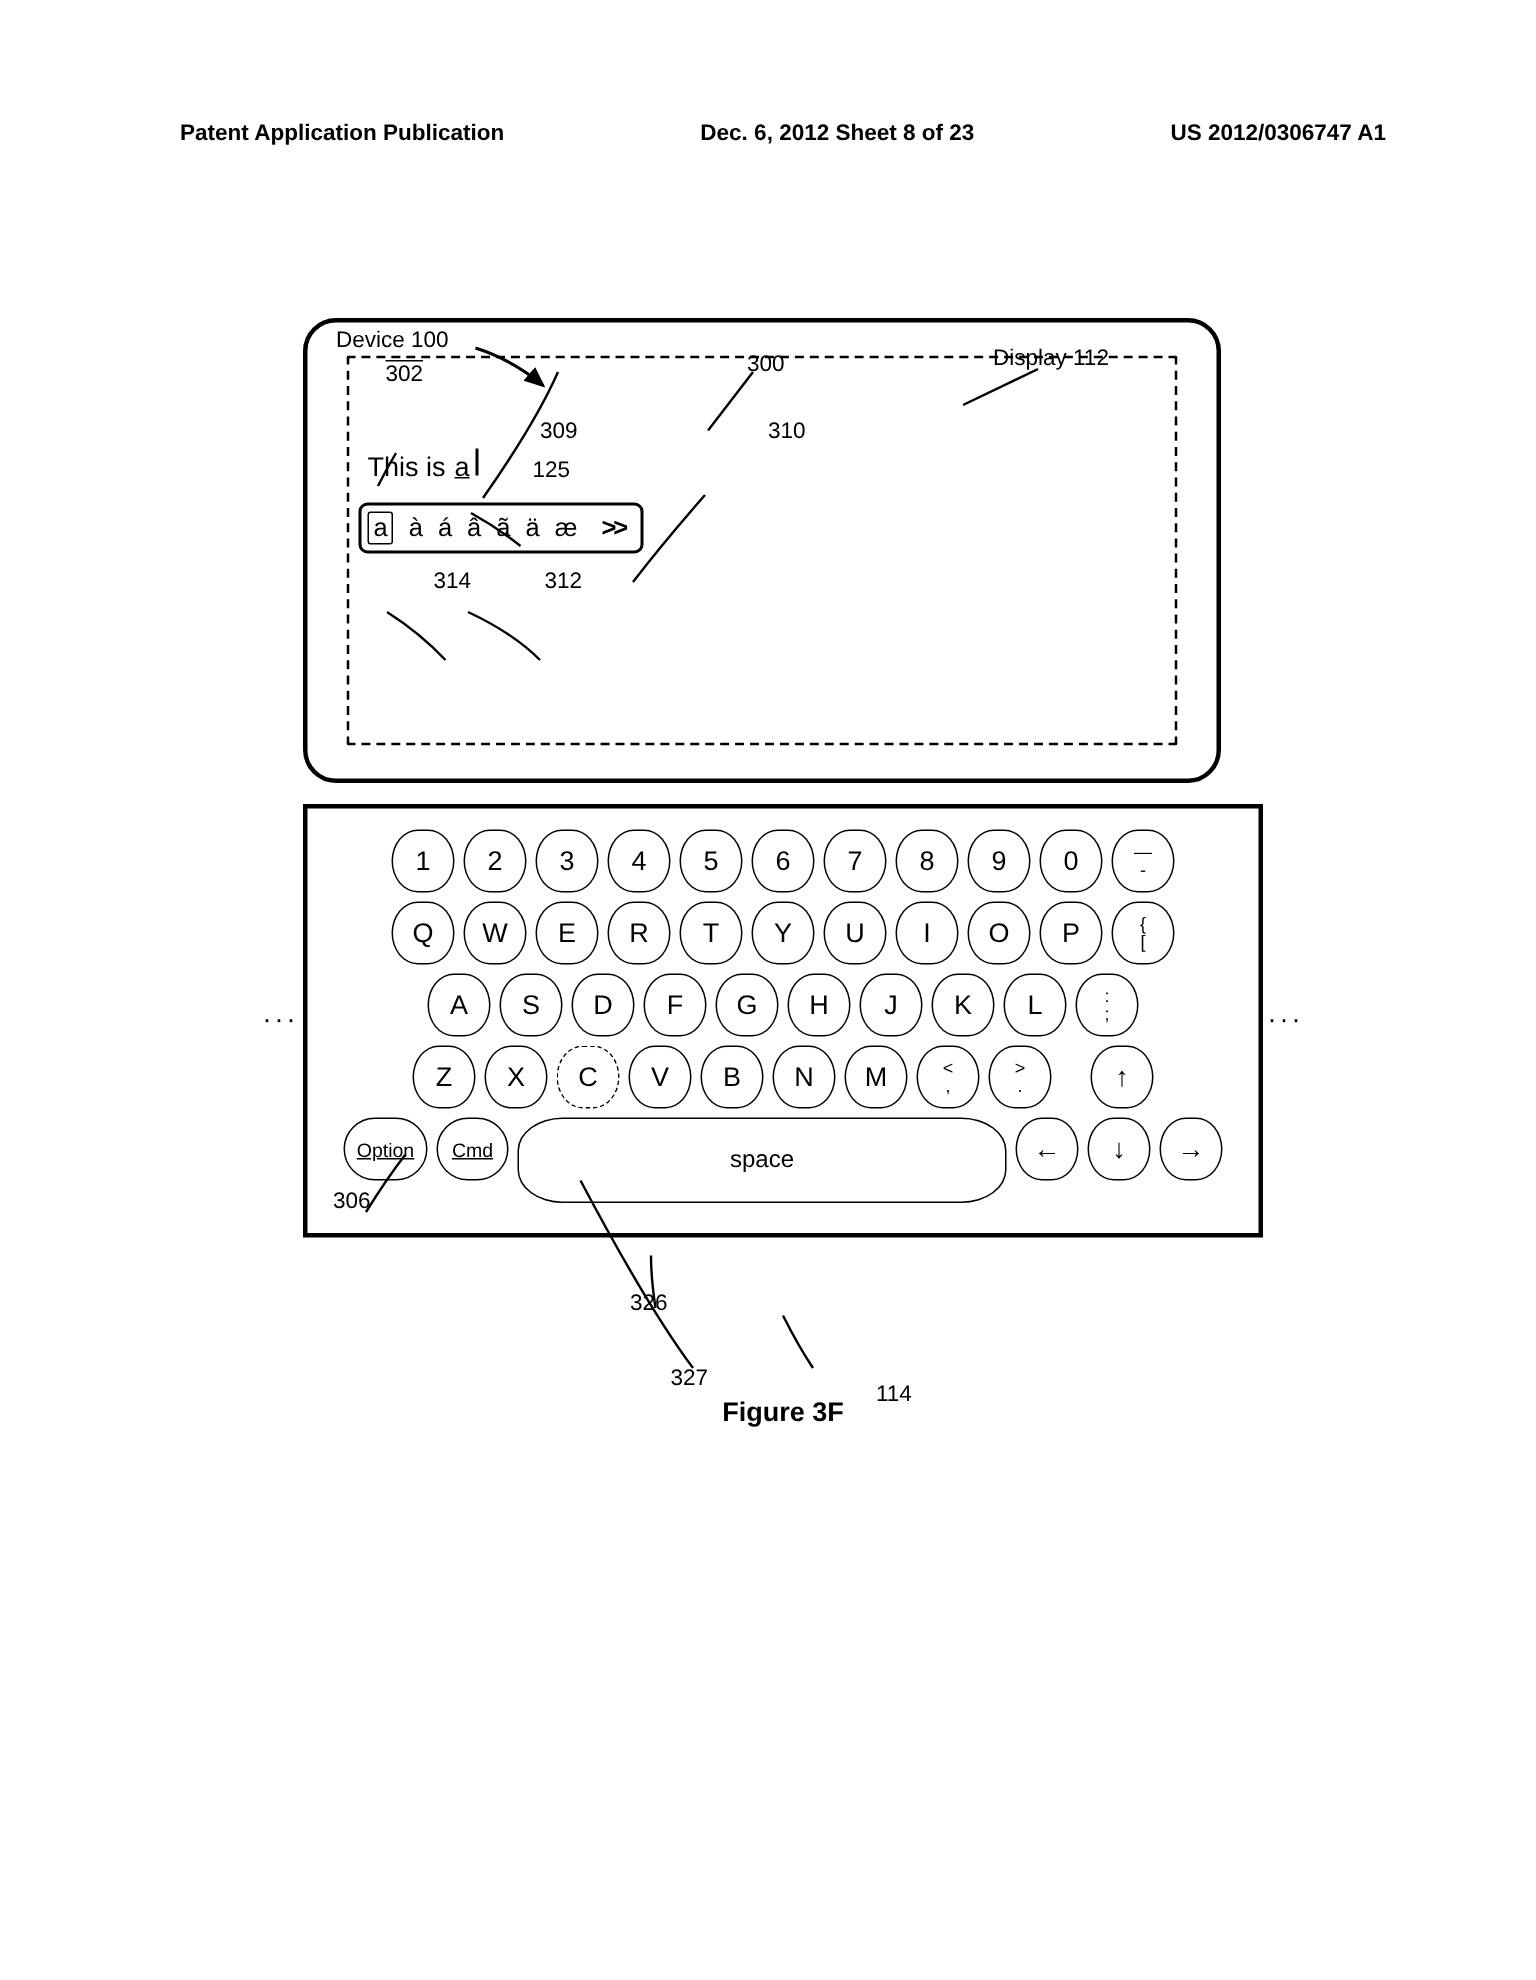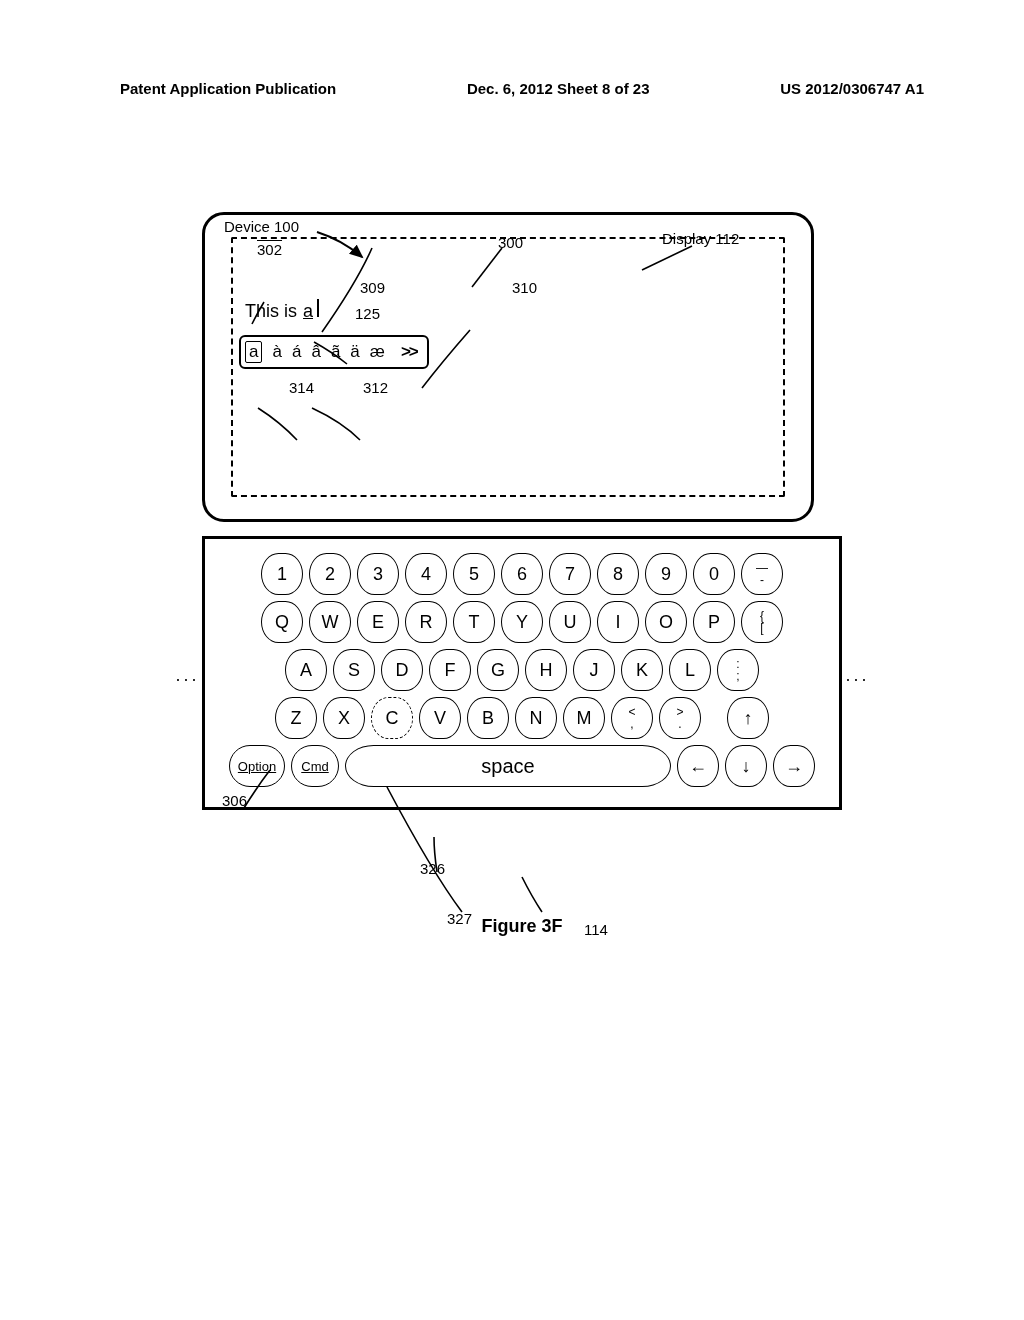--- a/index.html
+++ b/index.html
@@ -107,28 +107,28 @@
     align-items: center;
     justify-content: center;
     font-size: 18px;
     line-height: 1;
     padding: 0 4px;
   }
   .key.stack { flex-direction: column; font-size: 12px; gap: 0; }
   .key.stack span { line-height: 1; }
   .key.wide { min-width: 56px; font-size: 13px; border-radius: 24px; text-decoration: underline; }
   .spacebar {
-    height: 42px;
+    height: 57px;
     flex: 1;
     border: 1.5px solid #000;
     border-radius: 30px / 22px;
     display: flex;
     align-items: center;
     justify-content: center;
-    font-size: 20px;
+    font-size: 16px;
   }
   .ellipsis-l, .ellipsis-r {
     position: absolute;
     top: 130px;
     font-size: 18px;
     letter-spacing: 2px;
   }
   .ellipsis-l { left: -30px; }
   .ellipsis-r { right: -30px; }
   .key.dotted {

